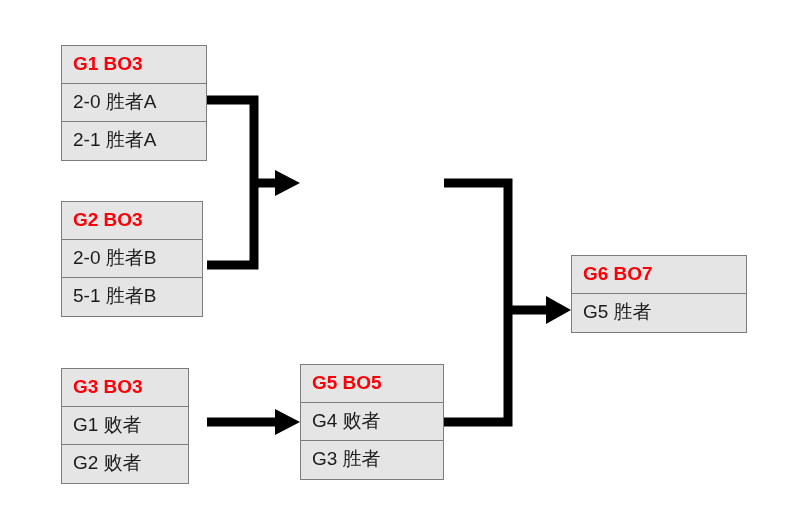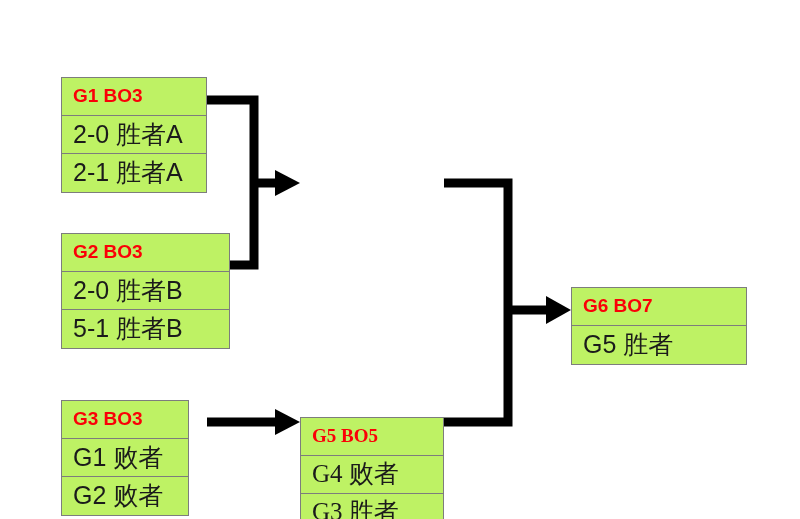--- a/index.html
+++ b/index.html
@@ -16,34 +16,33 @@
   }
   #bracket-canvas {
     position: absolute;
     inset: 0;
     width: 800px;
     height: 519px;
   }
   .match-box {
     position: absolute;
     box-sizing: border-box;
-    background: #bef264;
+    background: #e5e5e5;
     border: 1px solid #7d7d7d;
     z-index: 3;
-    margin-top: 32px;
   }
   .match-row {
     box-sizing: border-box;
     height: 38px;
     line-height: 36px;
     padding: 0 0 0 11px;
     border-bottom: 1px solid #7d7d7d;
     white-space: nowrap;
     overflow: hidden;
-    font-size: 25px;
+    font-size: 19px;
     color: #1b1b1b;
   }
   .match-row:last-child {
     border-bottom: none;
   }
   .match-row.title {
     color: #fb0007;
     font-weight: bold;
     font-size: 19px;
   }
@@ -76,34 +75,34 @@
     <line x1="207" y1="422" x2="281" y2="422" stroke="#000000" stroke-width="9"></line>
     <polygon points="275,409 300,422 275,435" fill="#000000"></polygon>
   </svg>
 
   <div class="match-box" style="left:61px; top:45px; width:146px;">
     <div class="match-row title">G1 BO3</div>
     <div class="match-row">2-0 胜者A</div>
     <div class="match-row">2-1 胜者A</div>
   </div>
 
-  <div class="match-box" style="left:61px; top:201px; width:169px;">
+  <div class="match-box" style="left:61px; top:201px; width:142px;">
     <div class="match-row title">G2 BO3</div>
     <div class="match-row">2-0 胜者B</div>
     <div class="match-row">5-1 胜者B</div>
   </div>
 
   <div class="match-box" style="left:61px; top:368px; width:128px;">
     <div class="match-row title">G3 BO3</div>
     <div class="match-row">G1 败者</div>
     <div class="match-row">G2 败者</div>
   </div>
 
 
-  <div class="match-box" style="left:300px; top:385px; width:144px;font-family:Liberation Serif, serif;">
+  <div class="match-box" style="left:300px; top:364px; width:144px;">
     <div class="match-row title">G5 BO5</div>
     <div class="match-row">G4 败者</div>
     <div class="match-row">G3 胜者</div>
   </div>
 
   <div class="match-box" style="left:571px; top:255px; width:176px;">
     <div class="match-row title">G6 BO7</div>
     <div class="match-row">G5 胜者</div>
   </div>
 

